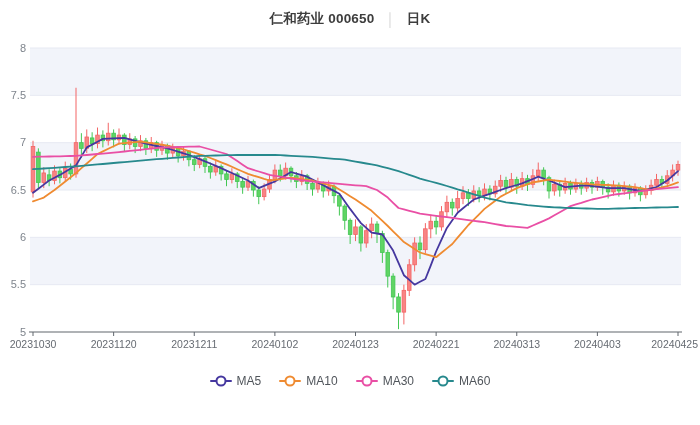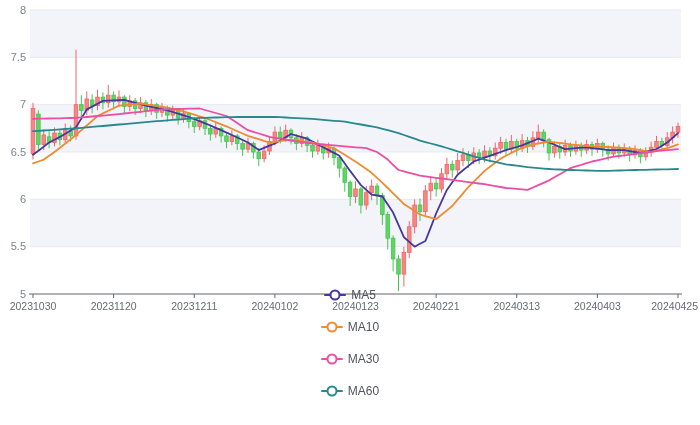--- a/index.html
+++ b/index.html
@@ -4,32 +4,37 @@
 <style>
   html,body{margin:0;padding:0;background:#ffffff;width:700px;height:425px;overflow:hidden;
     font-family:"Liberation Sans", sans-serif;}
   .widget{width:700px;height:425px;position:relative;}
   .chart-header{height:38px;display:flex;align-items:center;justify-content:center;
     font-size:13.5px;color:#3d3d3d;font-weight:600;letter-spacing:.2px;}
   .chart-header .sep{color:#d4d4d4;font-weight:400;margin:0 12px;font-size:13px;}
   .chart-header .period{font-weight:600;}
   .chart-area{width:700px;height:320px;}
   svg{display:block;}
-  .legend{display:flex;align-items:center;justify-content:center;gap:18px;margin-top:14px;height:18px;flex-direction:column;}
+  .legend{display:flex;align-items:center;justify-content:center;gap:18px;margin-top:14px;height:18px;}
   .legend-item{display:flex;align-items:center;gap:5px;cursor:pointer;font-size:12px;color:#50555b;}
   .lg-marker{position:relative;width:22px;height:12px;display:inline-block;}
   .lg-line{position:absolute;left:0;right:0;top:5px;height:2px;border-radius:1px;}
   .lg-ring{position:absolute;left:50%;top:50%;transform:translate(-50%,-50%);
     width:7px;height:7px;border:2px solid;border-radius:50%;background:#fff;box-sizing:content-box;}
   .footer{margin-top:12px;text-align:center;font-size:11px;color:#9aa0a6;}
 </style>
 </head>
 <body>
 
 <div class="widget">
+  <div class="chart-header">
+    <span>仁和药业 000650</span>
+    <span class="sep">│</span>
+    <span class="period">日K</span>
+  </div>
   <div class="chart-area">
     <svg id="chart" width="700" height="320" viewBox="0 0 700 320">
         <g>
           <rect x="30" y="199.33333333333334" width="651" height="47.33333333333334" fill="#f2f4fa"></rect>
           <rect x="30" y="104.66666666666669" width="651" height="47.333333333333314" fill="#f2f4fa"></rect>
           <rect x="30" y="10" width="651" height="47.333333333333314" fill="#f2f4fa"></rect>
           <line x1="30" x2="681" y1="246.66666666666669" y2="246.66666666666669" stroke="#e6e9f2" stroke-width="1"></line>
           <line x1="30" x2="681" y1="199.33333333333334" y2="199.33333333333334" stroke="#e6e9f2" stroke-width="1"></line>
           <line x1="30" x2="681" y1="152" y2="152" stroke="#e6e9f2" stroke-width="1"></line>
           <line x1="30" x2="681" y1="104.66666666666669" y2="104.66666666666669" stroke="#e6e9f2" stroke-width="1"></line>

